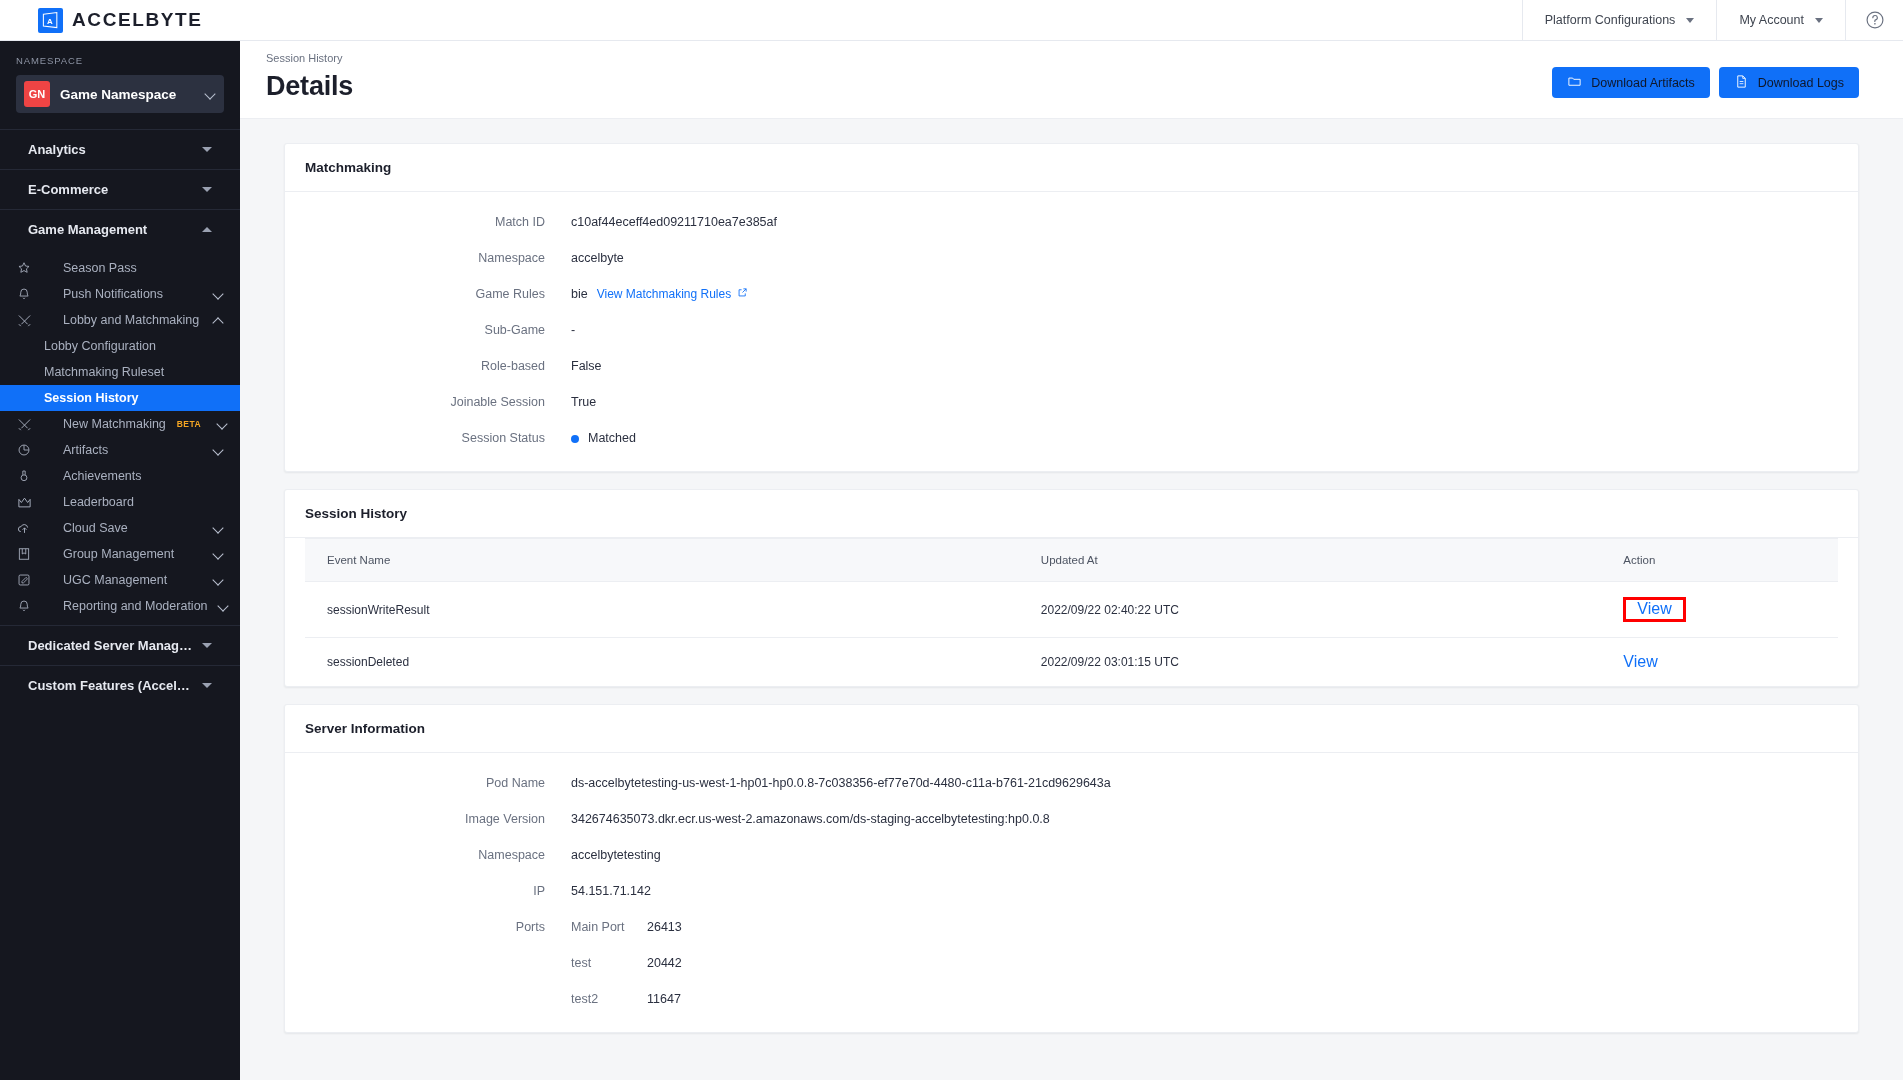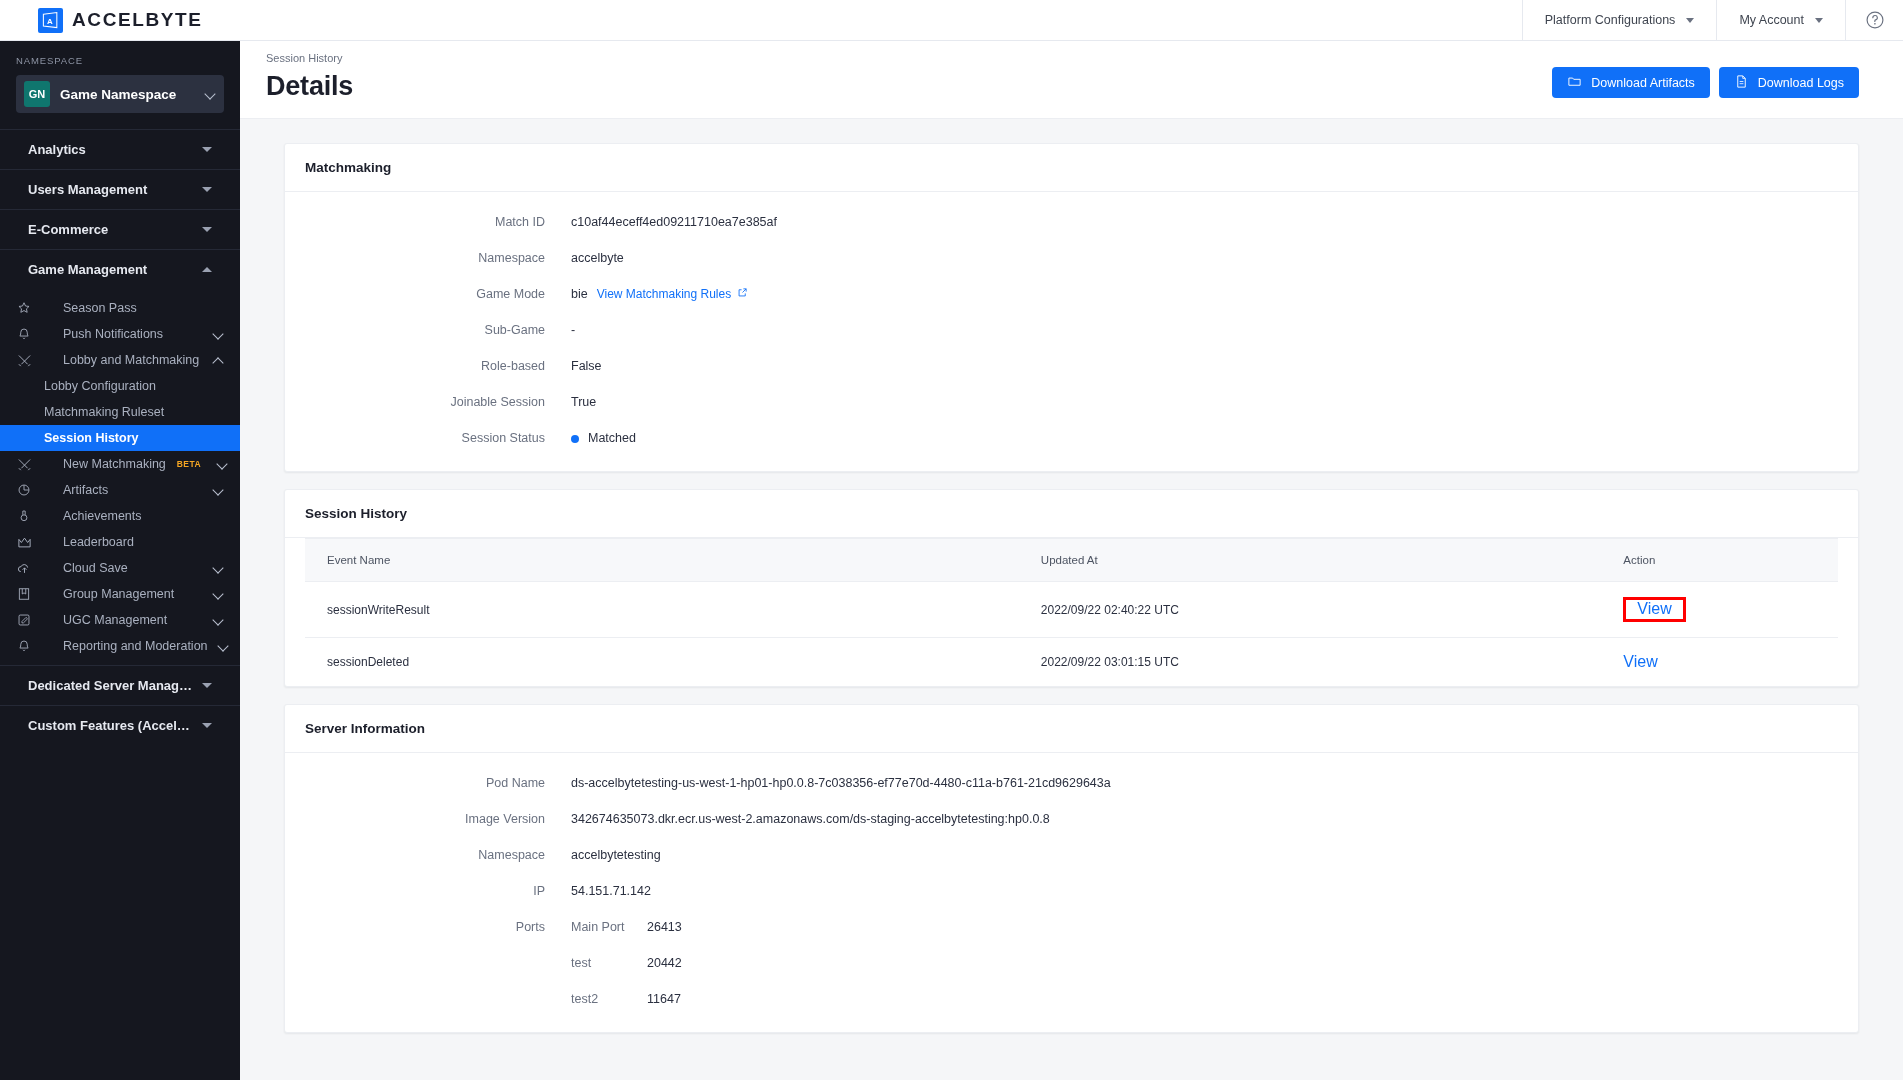--- a/index.html
+++ b/index.html
@@ -53,21 +53,21 @@
   .ns-block { padding: 14px 16px 16px 16px; }
   .ns-label {
     font-size: 9.5px; letter-spacing: 0.9px; color: #8d94a4;
     text-transform: uppercase; margin-bottom: 9px; font-weight: 400;
   }
   .ns-select {
     background: #2c3140; border-radius: 4px; height: 38px;
     display: flex; align-items: center; padding: 0 8px; gap: 10px; cursor: pointer;
   }
   .ns-avatar {
-    width: 26px; height: 26px; background: #0f766e; border-radius: 3px;
+    width: 26px; height: 26px; background: #ef4444; border-radius: 3px;
     display: flex; align-items: center; justify-content: center;
     font-size: 11px; font-weight: 700; color: #fff;
   }
   .ns-name { font-size: 13.5px; color: #fff; font-weight: 700; flex: 1; }
   .chev { width: 10px; height: 10px; position: relative; }
   .chev::after {
     content: ""; position: absolute; left: 0; top: 1px;
     width: 7px; height: 7px; border-right: 1.6px solid #b9c0cf;
     border-bottom: 1.6px solid #b9c0cf; transform: rotate(45deg);
   }
@@ -111,21 +111,21 @@
 
   .page-head {
     background: #fff; padding: 11px 44px 16px 26px;
     display: flex; align-items: flex-end; border-bottom: 1px solid #eceef2;
   }
   .page-head-left { flex: 1; }
   .breadcrumb { font-size: 11px; color: #6a7180; margin-bottom: 7px; cursor: pointer; }
   .page-title { font-size: 27px; font-weight: 700; color: #1c1f2b; letter-spacing: -0.2px; }
   .page-head-actions { display: flex; gap: 9px; padding-bottom: 4px; }
   .btn-primary {
-    background: #1070f8; color: #ffffff; border: none; border-radius: 4px;
+    background: #1070f8; color: #0f172a; border: none; border-radius: 4px;
     height: 31px; padding: 0 15px; font-size: 12.5px; font-family: inherit;
     display: flex; align-items: center; gap: 9px; cursor: pointer; white-space: nowrap;
   }
 
   .scroll-area { flex: 1; overflow: hidden; padding: 24px 44px 0 44px; }
 
   .card {
     background: #fff; border-radius: 3px; margin-bottom: 17px;
     box-shadow: 0 1px 2px rgba(20,25,40,.07); border: 1px solid #eceef2;
   }
@@ -214,24 +214,20 @@
         <div class="ns-label">NAMESPACE</div>
         <div class="ns-select">
           <span class="ns-avatar">GN</span>
           <span class="ns-name">Game Namespace</span>
           <span class="chev"></span>
         </div>
       </div>
 
       <div class="nav-section-head">
         <span class="label">Analytics</span>
-        <span class="tri"></span>
-      </div>
-      <div class="nav-section-head">
-        <span class="label">Users Management</span>
         <span class="tri"></span>
       </div>
       <div class="nav-section-head">
         <span class="label">E-Commerce</span>
         <span class="tri"></span>
       </div>
 
       <div class="nav-section-head">
         <span class="label">Game Management</span>
         <span class="tri up"></span>
@@ -417,21 +413,21 @@
               <div class="kv-key">Match ID</div>
               <div class="kv-val">c10af44eceff4ed09211710ea7e385af</div>
             </div>
 
             <div class="kv-row">
               <div class="kv-key">Namespace</div>
               <div class="kv-val">accelbyte</div>
             </div>
 
             <div class="kv-row">
-              <div class="kv-key">Game Mode</div>
+              <div class="kv-key">Game Rules</div>
               <div class="kv-val">
                 <span>bie</span>
                 <span class="link">
                   <span>View Matchmaking Rules</span>
                   <span>
                     <svg width="11" height="11" viewBox="0 0 24 24">
                         <path d="M14 4h6v6M20 4l-8 8" fill="none" stroke="#1070f8" stroke-width="1.9"></path>
                         <path d="M18 14v5.5H4.5V6H10" fill="none" stroke="#1070f8" stroke-width="1.9"></path>
                       </svg>
                   </span>

